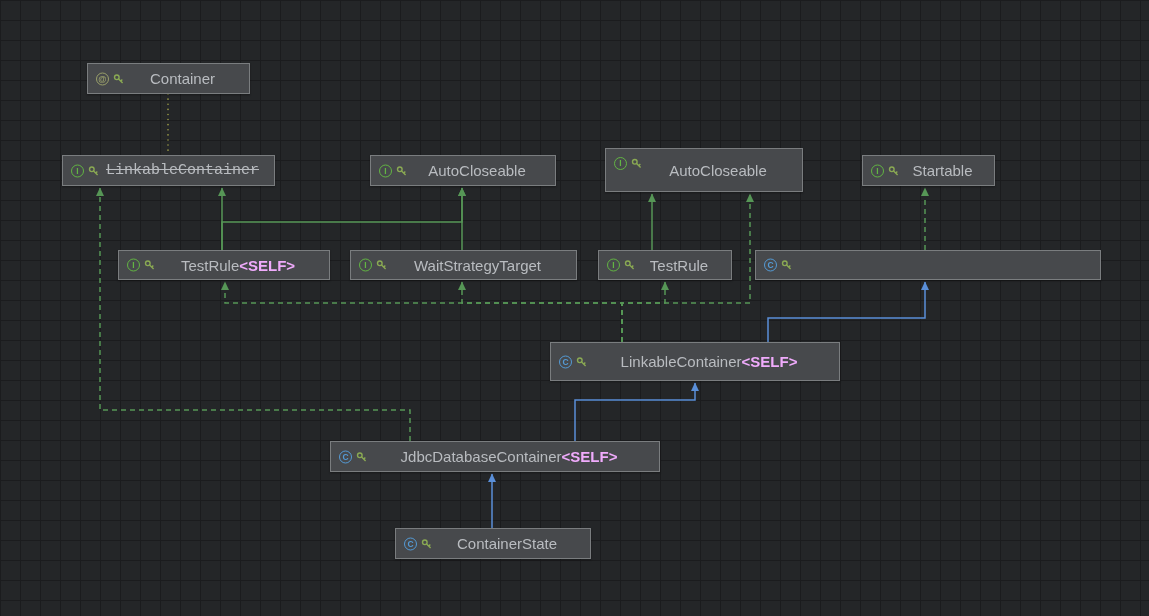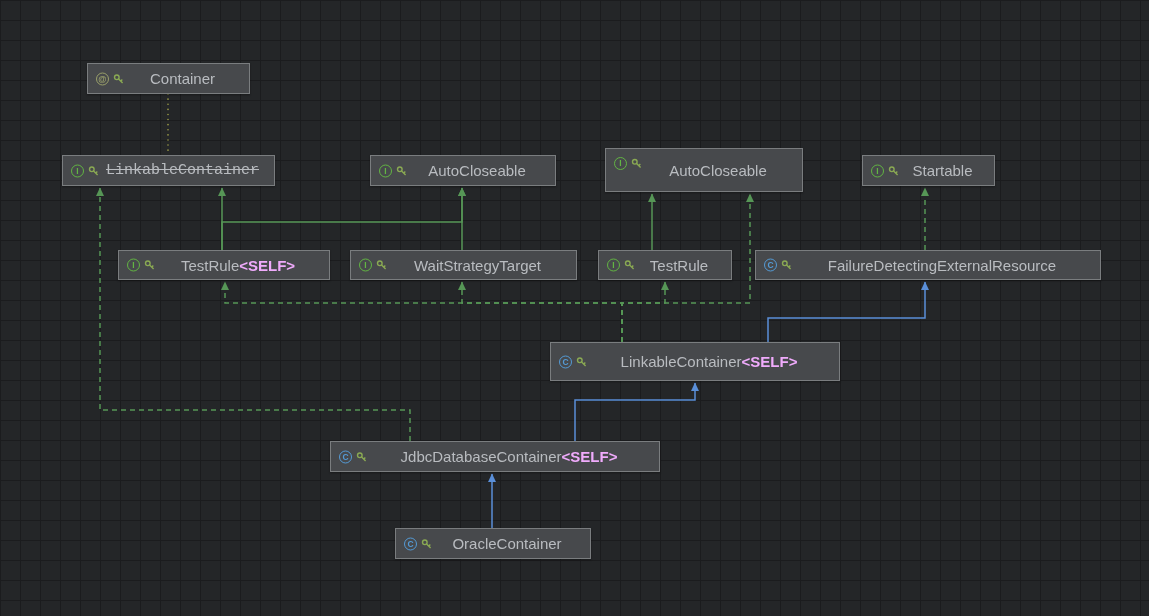--- a/index.html
+++ b/index.html
@@ -174,23 +174,20 @@
   </div>
 
   <div class="node" style="left:755px;top:250px;width:346px;height:30px">
     <span class="icons">
       <span class="type-icon cls">C</span>
       <svg class="key" width="11" height="11" viewBox="0 0 11 11">
           <circle cx="3.8" cy="3.8" r="2.3" fill="none" stroke="#8aa953" stroke-width="1.4"></circle>
           <path d="M5.6 5.6 L9.6 9.6 M7.7 7.7 L9.3 6.1" stroke="#8aa953" stroke-width="1.4" fill="none"></path>
         </svg>
     </span>
-    <span class="label">
-        <span class="main">FailureDetectingExternalResource</span>
-      </span>
   </div>
 
   <div class="node" style="left:550px;top:342px;width:290px;height:39px">
     <span class="icons">
       <span class="type-icon cls">C</span>
       <svg class="key" width="11" height="11" viewBox="0 0 11 11">
           <circle cx="3.8" cy="3.8" r="2.3" fill="none" stroke="#8aa953" stroke-width="1.4"></circle>
           <path d="M5.6 5.6 L9.6 9.6 M7.7 7.7 L9.3 6.1" stroke="#8aa953" stroke-width="1.4" fill="none"></path>
         </svg>
     </span>
@@ -216,17 +213,17 @@
 
   <div class="node" style="left:395px;top:528px;width:196px;height:31px">
     <span class="icons">
       <span class="type-icon cls">C</span>
       <svg class="key" width="11" height="11" viewBox="0 0 11 11">
           <circle cx="3.8" cy="3.8" r="2.3" fill="none" stroke="#8aa953" stroke-width="1.4"></circle>
           <path d="M5.6 5.6 L9.6 9.6 M7.7 7.7 L9.3 6.1" stroke="#8aa953" stroke-width="1.4" fill="none"></path>
         </svg>
     </span>
     <span class="label">
-        <span class="main">OracleContainer</span>
+        <span class="main">ContainerState</span>
       </span>
   </div>
 
 </div>
 
 </body></html>

